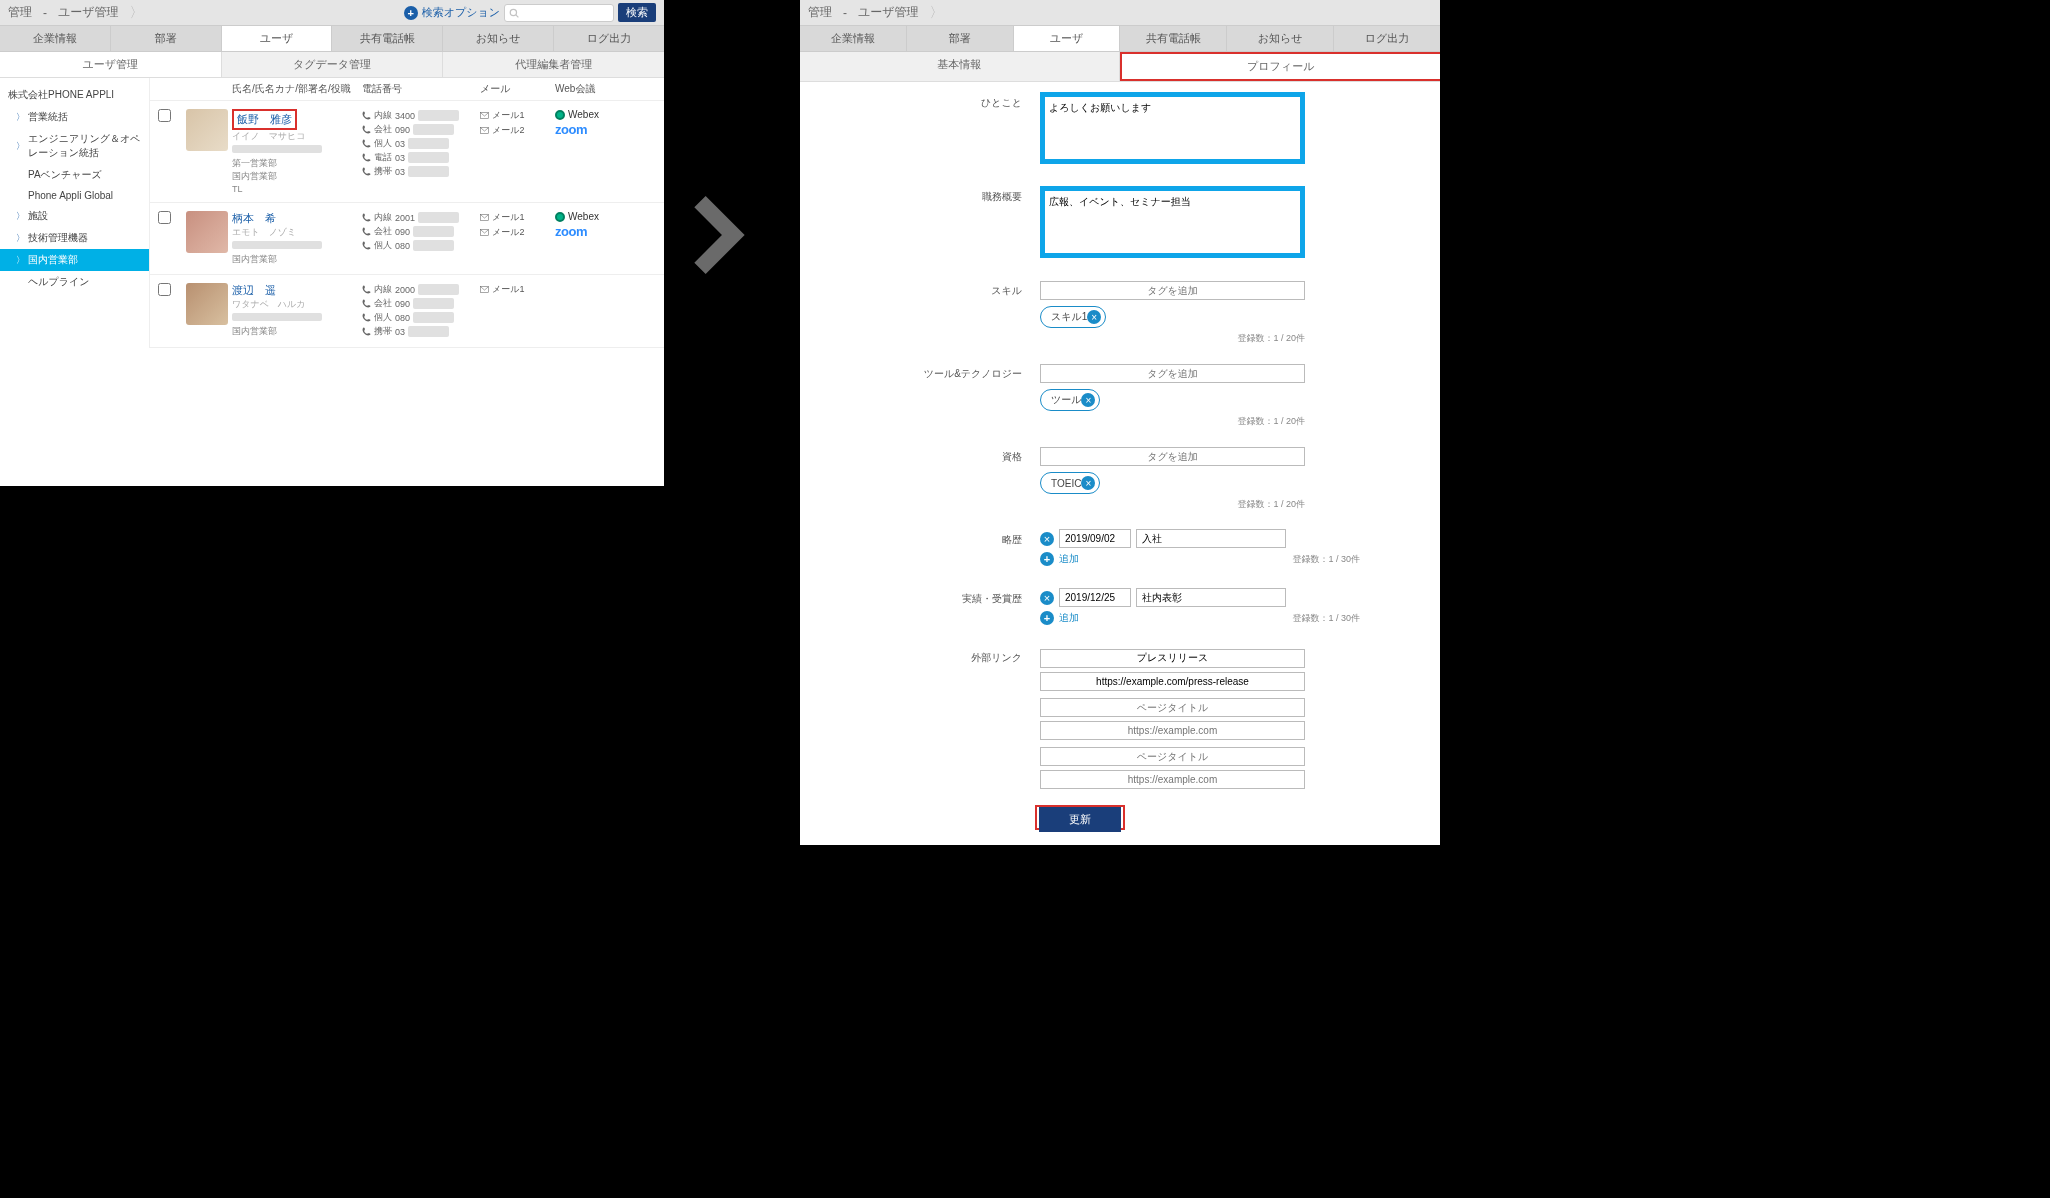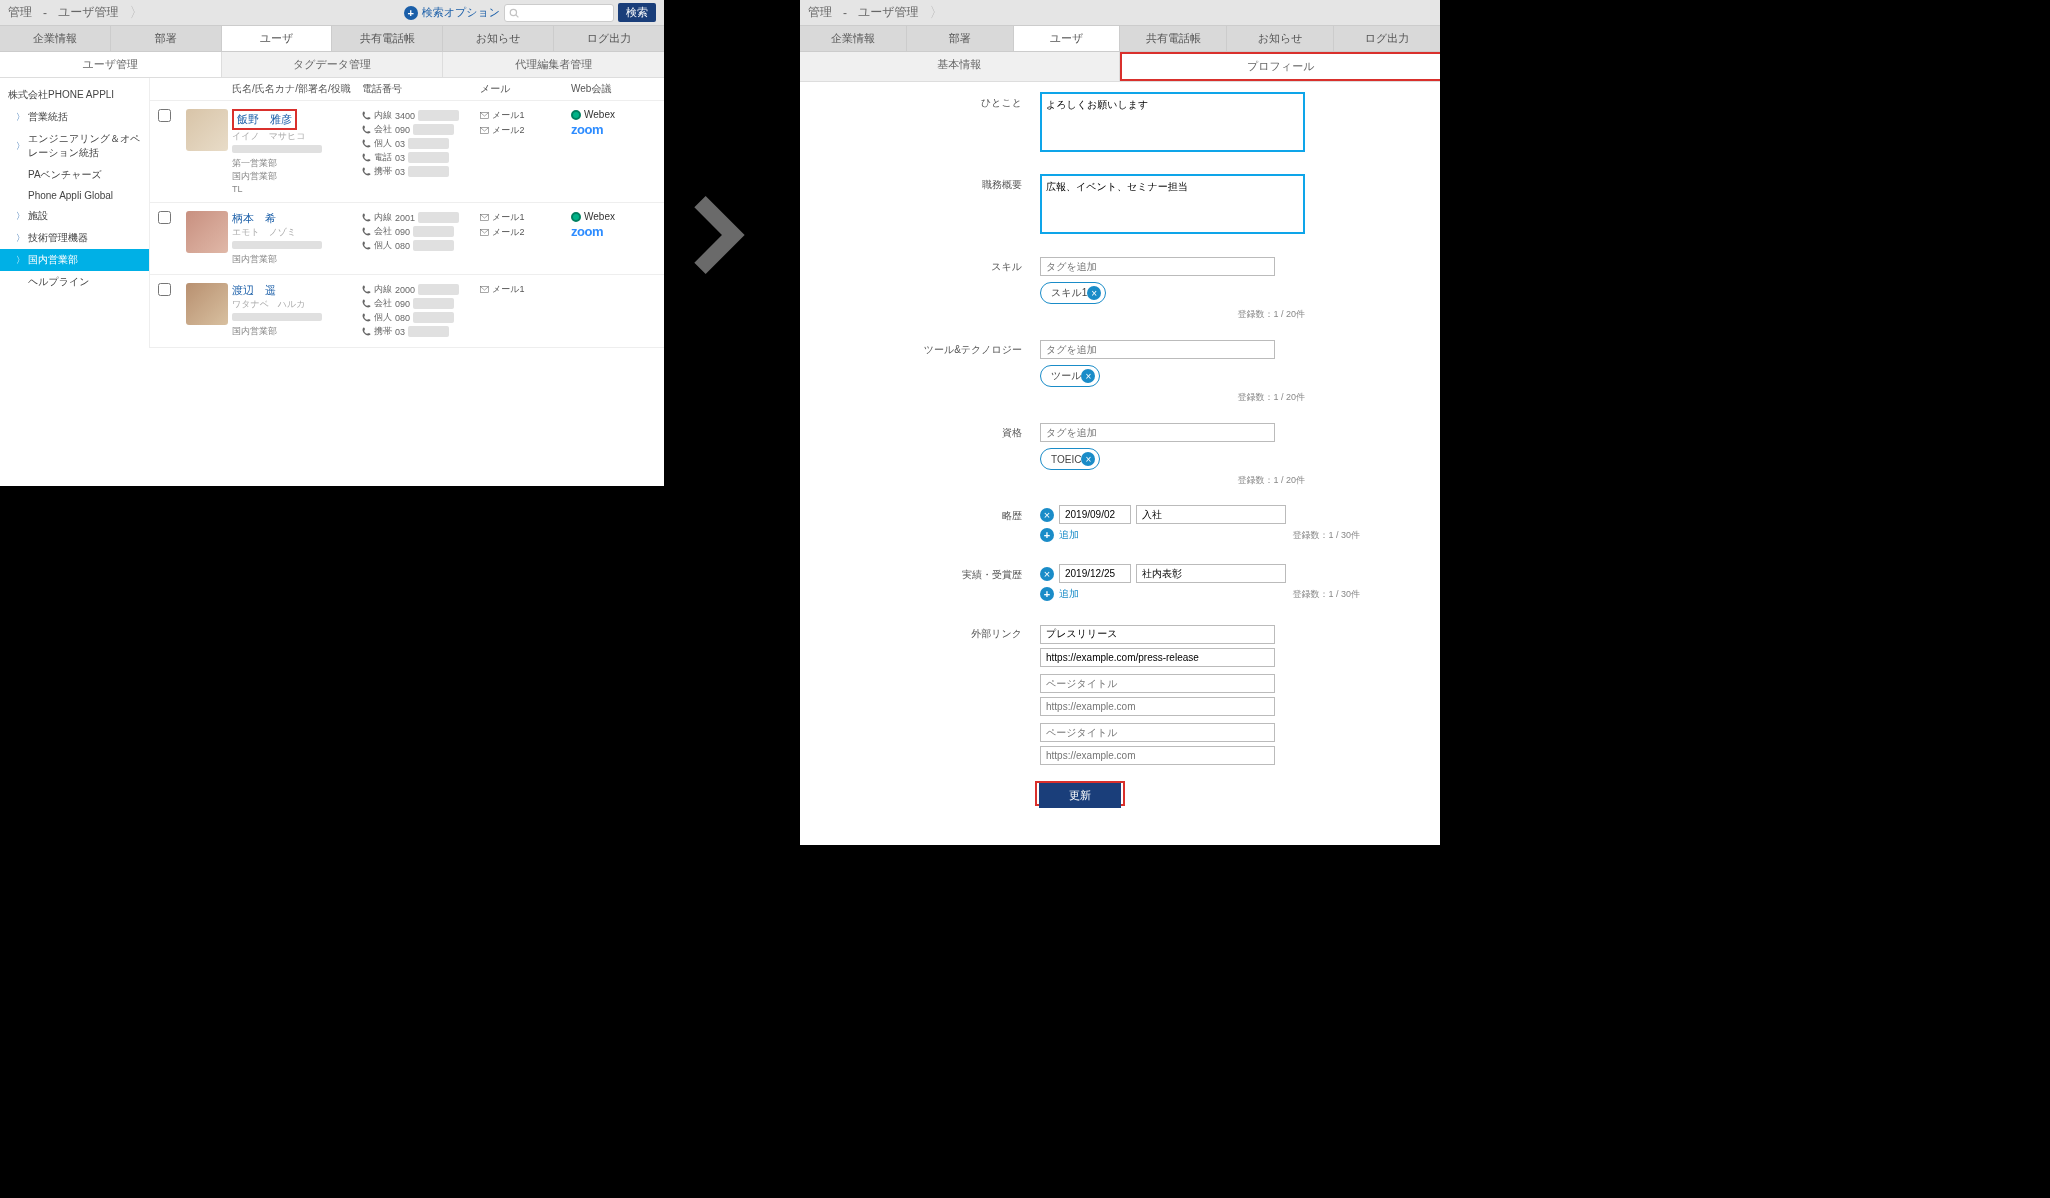--- a/index.html
+++ b/index.html
@@ -36,21 +36,21 @@
 .main{flex:1;}
 .toolbar{display:flex;align-items:center;gap:10px;padding:4px 8px;font-size:10px;}
 .toolbar .link{color:#1a5ea8;cursor:pointer;}
 .toolbar .muted{color:#aaa;}
 .toolbar .count{color:#666;margin-left:auto;}
 .list-header{display:flex;padding:4px 8px;font-size:10px;color:#555;border-bottom:1px solid #eee;}
 .col-chk{width:24px;}
 .col-name{width:130px;}
 .col-phone{width:118px;}
 .col-mail{width:75px;}
-.col-conf{flex:1;margin-left:16px;}
+.col-conf{flex:1;}
 .user-row{display:flex;padding:8px;border-bottom:1px solid #eee;font-size:10px;color:#555;}
 .avatar{width:42px;height:42px;border-radius:3px;background:linear-gradient(135deg,#d8c4a8,#e8dcc8);margin-left:4px;}
 .avatar.f1{background:linear-gradient(135deg,#c89080,#e0b8a8);}
 .avatar.f2{background:linear-gradient(135deg,#b89070,#d8c0a0);}
 .name-link{color:#1a5ea8;font-size:11px;}
 .name-box{border:2px solid #d9302c;padding:1px 3px;display:inline-block;}
 .sub{color:#888;font-size:9px;}
 .kana{color:#aaa;font-size:9px;}
 .phone-line{display:flex;align-items:center;gap:3px;margin-bottom:1px;}
 .phone-line .lbl{font-size:9px;color:#666;}
@@ -58,23 +58,23 @@
 .blur{background:#e0e0e0;color:#e0e0e0;border-radius:2px;padding:0 8px;}
 .mail-line{display:flex;align-items:center;gap:3px;font-size:9px;color:#555;margin-bottom:2px;}
 .webex{display:flex;align-items:center;gap:3px;font-size:10px;color:#333;margin-bottom:2px;}
 .webex-dot{width:10px;height:10px;background:#00b388;border-radius:50%;border:2px solid #008060;}
 .zoom{color:#2d8cff;font-size:13px;font-weight:bold;letter-spacing:-.5px;}
 
 .profile-body{padding:10px 80px 10px 0;}
 .form-row{display:flex;margin-bottom:18px;}
 .form-label{width:240px;text-align:right;padding-right:18px;font-size:10px;color:#555;padding-top:4px;}
 .form-field{flex:1;}
-.ta{width:265px;height:60px;border:2px solid #0ea5e9;font-size:10px;padding:4px;resize:none;}
+.ta{width:265px;height:72px;border:5px solid #0ea5e9;font-size:10px;padding:4px;resize:none;}
 .inp{border:1px solid #bbb;font-size:10px;padding:3px 5px;}
-.inp-wide{width:235px;}
+.inp-wide{width:265px;text-align:center;}
 .inp-date{width:72px;}
 .inp-desc{width:150px;}
 .tag{display:inline-flex;align-items:center;border:1px solid #1a8cc8;border-radius:12px;padding:3px 4px 3px 10px;font-size:10px;color:#444;margin-top:6px;}
 .tag-x{width:14px;height:14px;background:#1a8cc8;border-radius:50%;color:#fff;display:inline-flex;align-items:center;justify-content:center;font-size:10px;}
 .count-note{text-align:right;font-size:9px;color:#888;margin-top:4px;width:265px;}
 .row-inline{display:flex;align-items:center;gap:5px;margin-bottom:4px;}
 .circ-x{width:14px;height:14px;background:#1a8cc8;border-radius:50%;color:#fff;display:inline-flex;align-items:center;justify-content:center;font-size:11px;}
 .circ-plus{width:14px;height:14px;background:#1a8cc8;border-radius:50%;color:#fff;display:inline-flex;align-items:center;justify-content:center;font-size:11px;font-weight:bold;}
 .add-link{color:#1a8cc8;font-size:10px;}
 .btn-update{background:#1a3e7a;color:#fff;border:none;font-size:11px;padding:5px 30px;}

